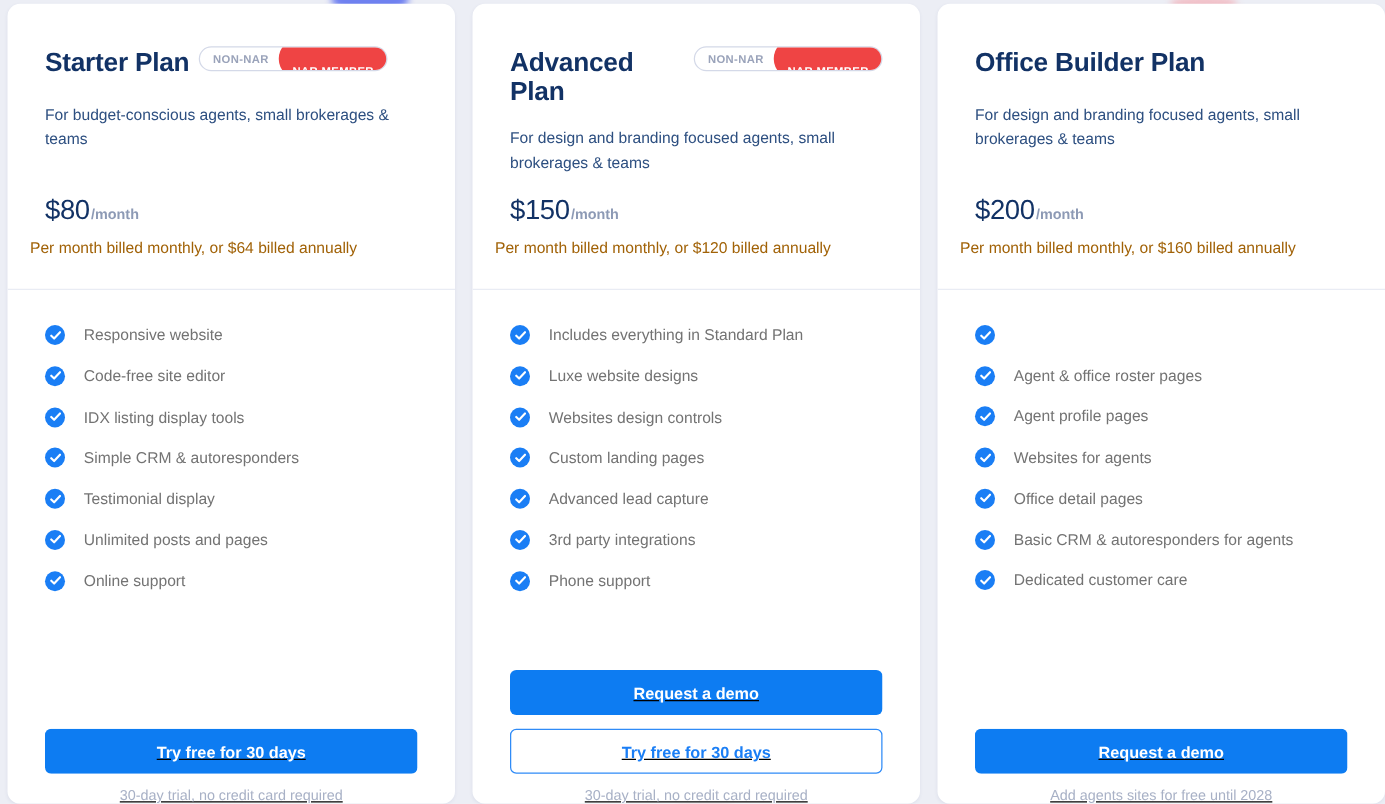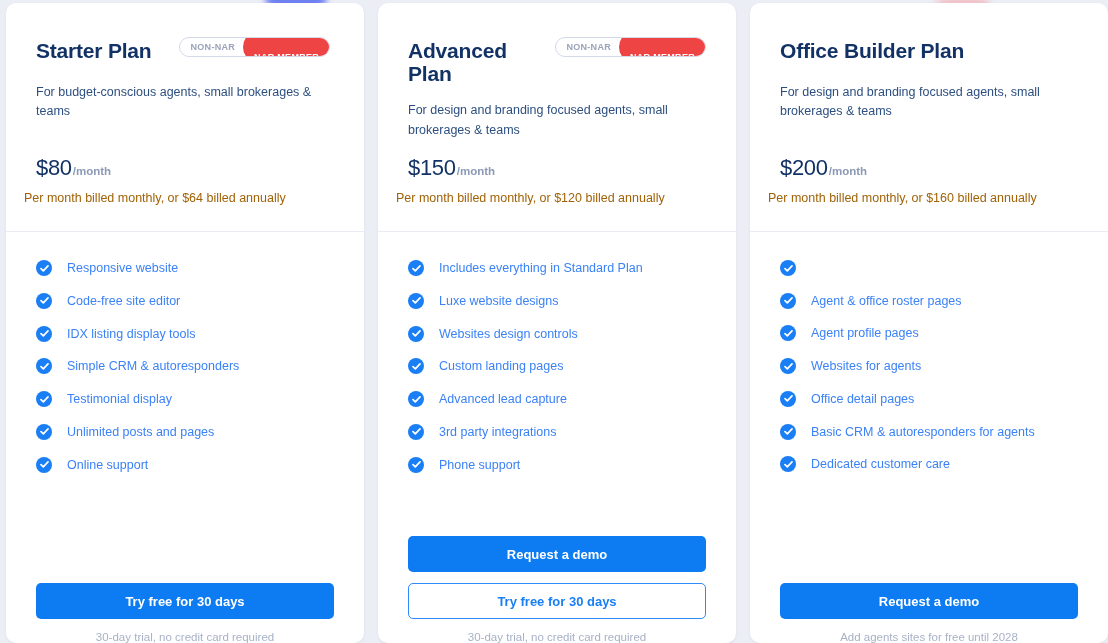--- a/index.html
+++ b/index.html
@@ -112,21 +112,20 @@
   .nar-toggle {
     display: inline-flex;
     align-items: center;
     border: 1px solid #d4d9e8;
     border-radius: 999px;
     background: #fff;
     height: 20px;
     flex: none;
     padding: 0;
     overflow: hidden;
-    margin-left: 20px;
   }
   .nar-off {
     font-size: 9px;
     font-weight: bold;
     color: #9aa3ba;
     letter-spacing: .3px;
     padding: 0 8px 0 10px;
     white-space: nowrap;
   }
   .nar-on {
@@ -201,27 +200,28 @@
     border-radius: 50%;
     background: #1a7ef5;
     display: flex;
     align-items: center;
     justify-content: center;
     margin-right: 15px;
   }
   .check-icon svg { display: block; }
   .feature-label {
     font-size: 12.5px;
-    color: #3b82f6;
+    color: #737373;
     line-height: 1.3;
   }
 
   
   .actions {
     padding: 6px 30px 0 30px;
+    text-decoration: underline;
   }
   .btn {
     display: block;
     width: 100%;
     height: 36px;
     border-radius: 5px;
     font-size: 13px;
     font-weight: bold;
     line-height: 36px;
     text-align: center;

